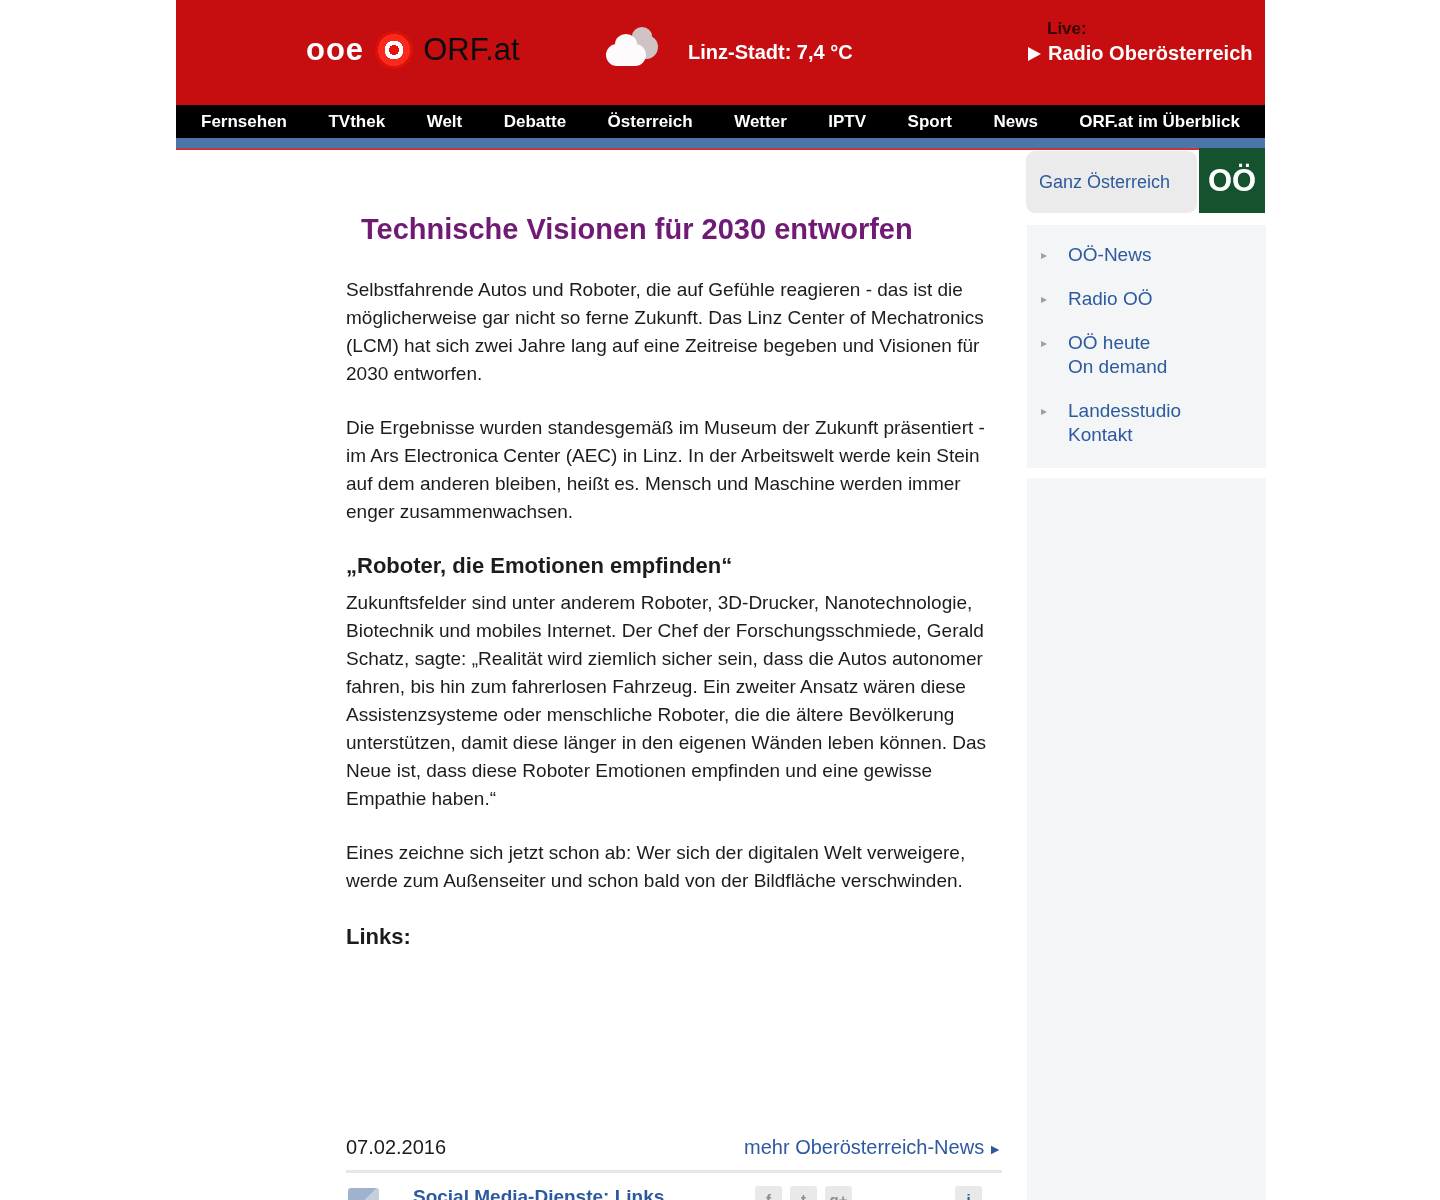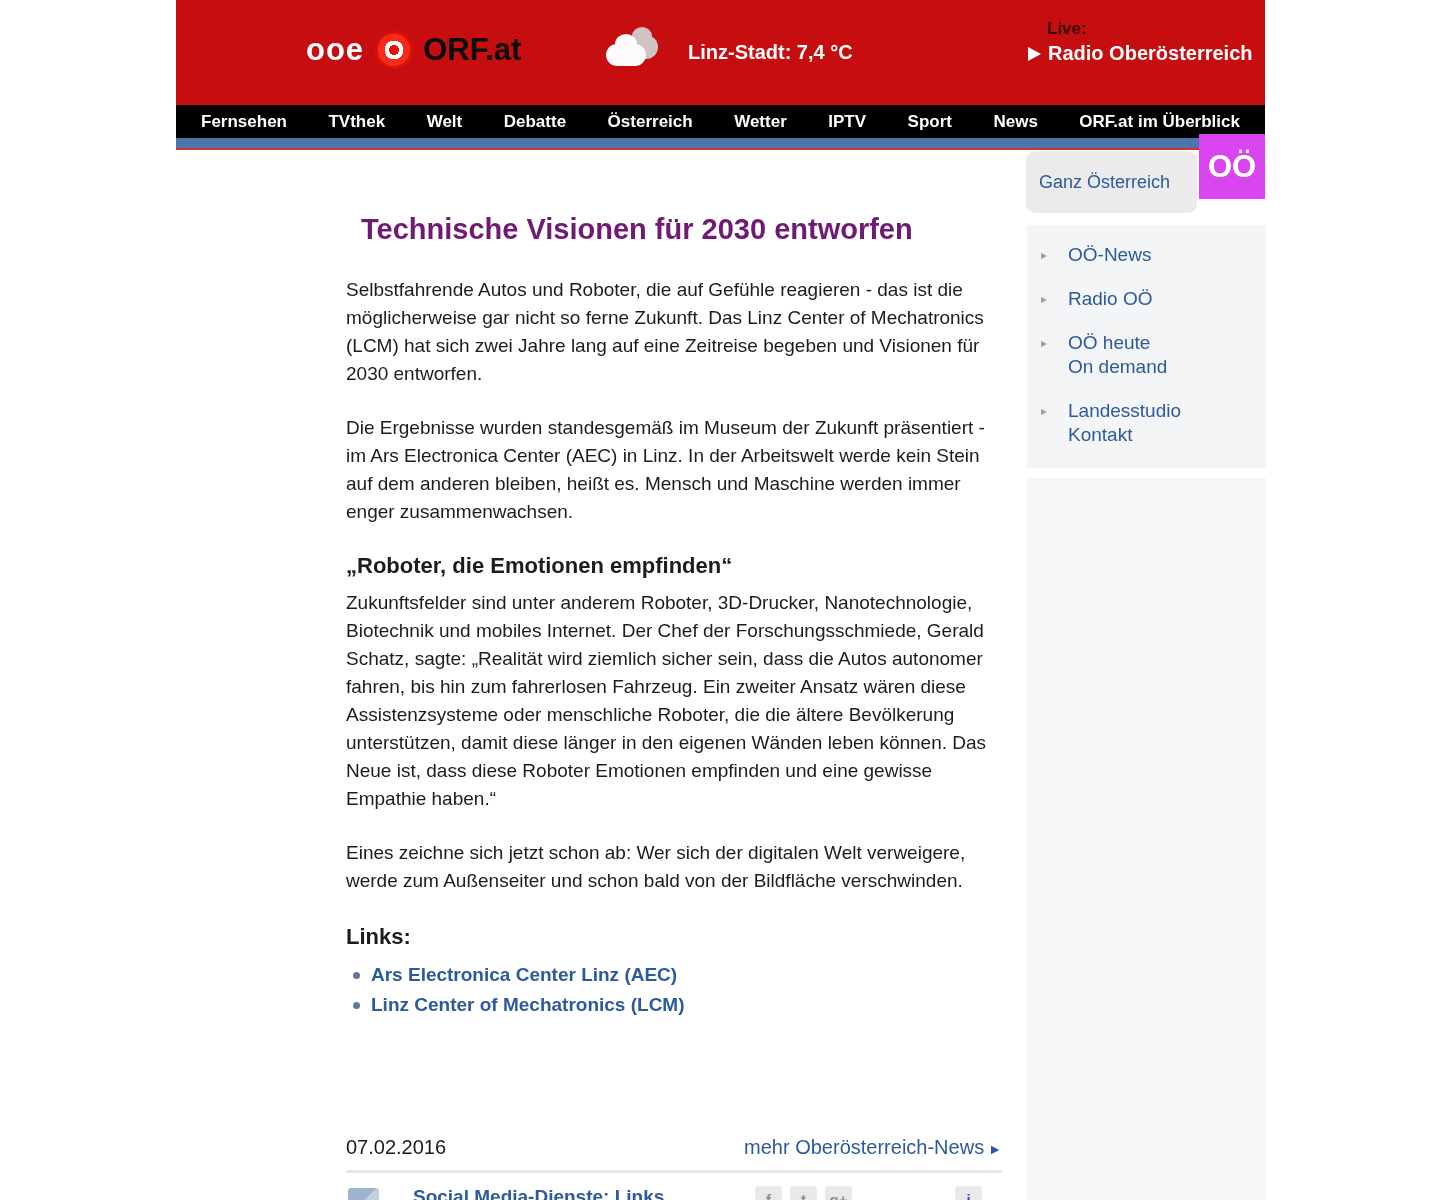--- a/index.html
+++ b/index.html
@@ -11,21 +11,21 @@
     -webkit-font-smoothing:antialiased;
   }
   .abs { position:absolute; }
 
   
   .top-header { left:176px; top:0; width:1089px; height:105px; background:#c60d0f; }
   .logo-row { left:130px; top:30px; display:flex; align-items:center; }
   .logo-ooe { color:#ffffff; font-size:31px; font-weight:600; letter-spacing:1px; line-height:40px; }
   .orf-eye { width:38px; height:38px; border-radius:50%; margin:0 10px 0 11px;
     background:radial-gradient(circle at 50% 50%, #e5130a 0 5px, #ffffff 5px 9.5px, #f82a1c 9.5px 16px, #dd1007 16px 19px); }
-  .logo-orfat { color:#0d0d0d; font-size:31px; font-weight:bold; line-height:40px; }
+  .logo-orfat { color:#0d0d0d; font-size:31px; font-weight:normal; line-height:40px; }
 
   .weather { left:430px; top:33px; display:flex; align-items:center;gap:12px; }
   .cloud { position:relative; width:56px; height:38px; margin-right:14px; }
   .cloud-back { position:absolute; left:20px; top:2px; width:32px; height:24px; background:#cfc3c5; border-radius:14px; }
   .cloud-back::before { content:''; position:absolute; left:6px; top:-8px; width:20px; height:18px; background:#cfc3c5; border-radius:50%; }
   .cloud-front { position:absolute; left:0; top:11px; width:40px; height:22px; background:#fdfbfb; border-radius:12px; }
   .cloud-front::before { content:''; position:absolute; left:9px; top:-10px; width:22px; height:20px; background:#fdfbfb; border-radius:50%; }
   .weather-label { color:#ffffff; font-size:20px; font-weight:bold; }
 
   .live-block { left:852px; top:19px; }
@@ -38,21 +38,21 @@
   .nav-bar { left:176px; top:105px; width:1089px; height:33px; background:#000000;
     display:flex; align-items:center; justify-content:space-between; padding:0 25px; }
   .nav-item { color:#ffffff; font-size:17px; font-weight:bold; white-space:nowrap; cursor:pointer; }
   .blue-bar { left:176px; top:138px; width:1089px; height:10px; background:#4c76ab; }
   .red-line { left:176px; top:148px; width:1089px; height:2px; background:#c93531; }
 
   
   .region-tab { left:1026px; top:151px; width:171px; height:62px; background:#ebebeb;
     display:flex; align-items:center; padding-left:13px; cursor:pointer;border-radius:9px; }
   .region-tab-label { color:#2d5a9e; font-size:18px; }
-  .region-logo { left:1199px; top:134px; width:66px; height:65px; background:#d946ef;
+  .region-logo { left:1199px; top:148px; width:66px; height:65px; background:#14532d;
     display:flex; align-items:center; justify-content:center; cursor:pointer; }
   .region-logo-text { color:#ffffff; font-size:31px; font-weight:bold; letter-spacing:0; }
 
   .side-menu { left:1027px; top:225px; width:239px; height:243px; background:#f3f5f7; padding:18px 0 0 14px; }
   .menu-item { display:flex; margin-bottom:20px; cursor:pointer; }
   .menu-arrow { width:27px; color:#9aa0a4; font-size:12px; line-height:24px; flex:none; }
   .menu-texts { color:#2d5a9e; font-size:19px; line-height:24px; }
   .side-box2 { left:1027px; top:478px; width:239px; height:722px; background:#f5f6f8; }
 
   
@@ -156,30 +156,20 @@
 <div class="abs side-box2"></div>
 
 <div class="abs article">
   <h1>Technische Visionen für 2030 entworfen</h1>
   <p class="lead">Selbstfahrende Autos und Roboter, die auf Gefühle reagieren - das ist die möglicherweise gar nicht so ferne Zukunft. Das Linz Center of Mechatronics (LCM) hat sich zwei Jahre lang auf eine Zeitreise begeben und Visionen für 2030 entworfen.</p>
   <p>Die Ergebnisse wurden standesgemäß im Museum der Zukunft präsentiert - im Ars Electronica Center (AEC) in Linz. In der Arbeitswelt werde kein Stein auf dem anderen bleiben, heißt es. Mensch und Maschine werden immer enger zusammenwachsen.</p>
   <h2>„Roboter, die Emotionen empfinden“</h2>
   <p>Zukunftsfelder sind unter anderem Roboter, 3D-Drucker, Nanotechnologie, Biotechnik und mobiles Internet. Der Chef der Forschungsschmiede, Gerald Schatz, sagte: „Realität wird ziemlich sicher sein, dass die Autos autonomer fahren, bis hin zum fahrerlosen Fahrzeug. Ein zweiter Ansatz wären diese Assistenzsysteme oder menschliche Roboter, die die ältere Bevölkerung unterstützen, damit diese länger in den eigenen Wänden leben können. Das Neue ist, dass diese Roboter Emotionen empfinden und eine gewisse Empathie haben.“</p>
   <p class="p3">Eines zeichne sich jetzt schon ab: Wer sich der digitalen Welt verweigere, werde zum Außenseiter und schon bald von der Bildfläche verschwinden.</p>
   <h3>Links:</h3>
-  <ul class="link-list">
-    <li>
-      <span class="bullet-dot"></span>
-      <span class="article-link">Ars Electronica Center Linz (AEC)</span>
-    </li>
-    <li>
-      <span class="bullet-dot"></span>
-      <span class="article-link">Linz Center of Mechatronics (LCM)</span>
-    </li>
-  </ul>
 </div>
 
 <div class="abs date-row">
   <span class="date-label">07.02.2016</span>
   <span class="more-link"><span>mehr Oberösterreich-News</span><span class="more-tri">►</span></span>
 </div>
 
 <div class="abs divider"></div>
 
 <div class="abs social-row">

